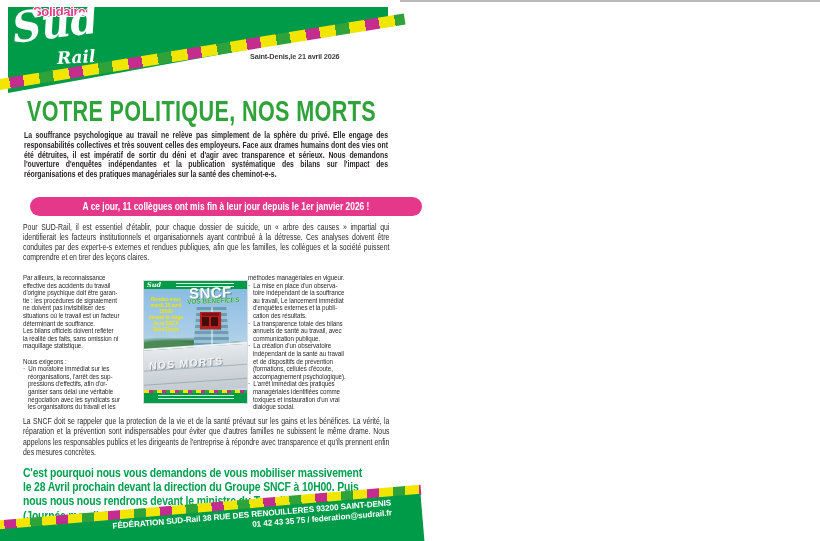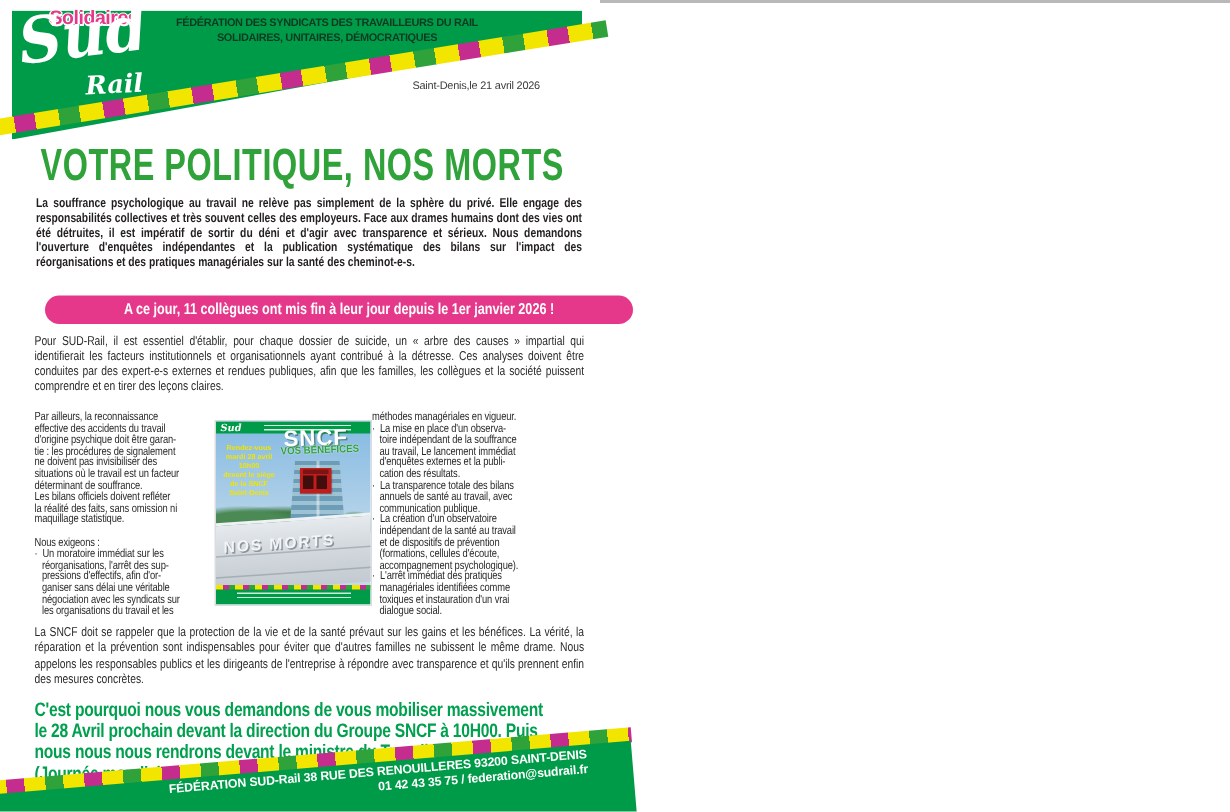--- a/index.html
+++ b/index.html
@@ -36,22 +36,22 @@
   .logo-rail{
     position:absolute;left:57px;top:49px;font-family:"DejaVu Serif",serif;
     font-style:italic;font-weight:bold;font-size:17px;color:#ffffff;
     transform:rotate(-3deg);line-height:1;
   }
   .org{
     position:absolute;left:108px;top:10px;width:220px;text-align:center;
     color:#0d3a21;font-weight:bold;font-size:7.3px;line-height:9.6px;letter-spacing:-0.25px;
   }
   .hdr-date{
-    position:absolute;left:250px;top:52px;width:110px;text-align:right;
-    font-size:7.3px;letter-spacing:-0.15px;color:#3c3c3c;font-weight:normal;
+    position:absolute;left:250px;top:52px;width:110px;
+    font-size:7.3px;letter-spacing:-0.15px;color:#3c3c3c;font-weight:bold;
   }
 
   
   .cond{transform:scaleX(.8);transform-origin:0 0;}
   .title{
     position:absolute;left:27px;top:96px;white-space:nowrap;
     font-size:30px;font-weight:bold;color:var(--title-green,#2fa23a);
     letter-spacing:.5px;transform:scaleX(.72);transform-origin:0 0;line-height:1;
   }
   .intro{
@@ -188,24 +188,20 @@
 
 <div class="topline"></div>
 
 <div class="doc">
 
   <div class="hdr-green"></div>
   <div class="ribbon ribbon-top"></div>
   <div class="logo-solidaires">Solidaires</div>
   <div class="logo-sud">Sud</div>
   <div class="logo-rail">Rail</div>
-  <div class="org">
-    <div>FÉDÉRATION DES SYNDICATS DES TRAVAILLEURS DU RAIL</div>
-    <div>SOLIDAIRES, UNITAIRES, DÉMOCRATIQUES</div>
-  </div>
   <div class="hdr-date">Saint-Denis,le 21 avril 2026</div>
 
   <div class="title">VOTRE POLITIQUE, NOS MORTS</div>
   <div class="intro cond">La souffrance psychologique au travail ne relève pas simplement de la sphère du privé. Elle engage des responsabilités collectives et très souvent celles des employeurs. Face aux drames humains dont des vies ont été détruites, il est impératif de sortir du déni et d'agir avec transparence et sérieux. Nous demandons l'ouverture d'enquêtes indépendantes et la publication systématique des bilans sur l'impact des réorganisations et des pratiques managériales sur la santé des cheminot-e-s.</div>
 
   <div class="banner">
     <span>A ce jour, 11 collègues ont mis fin à leur jour depuis le 1er janvier 2026 !</span>
   </div>
 
   <div class="para2 cond">Pour SUD-Rail, il est essentiel d'établir, pour chaque dossier de suicide, un « arbre des causes » impartial qui identifierait les facteurs institutionnels et organisationnels ayant contribué à la détresse. Ces analyses doivent être conduites par des expert-e-s externes et rendues publiques, afin que les familles, les collègues et la société puissent comprendre et en tirer des leçons claires.</div>

